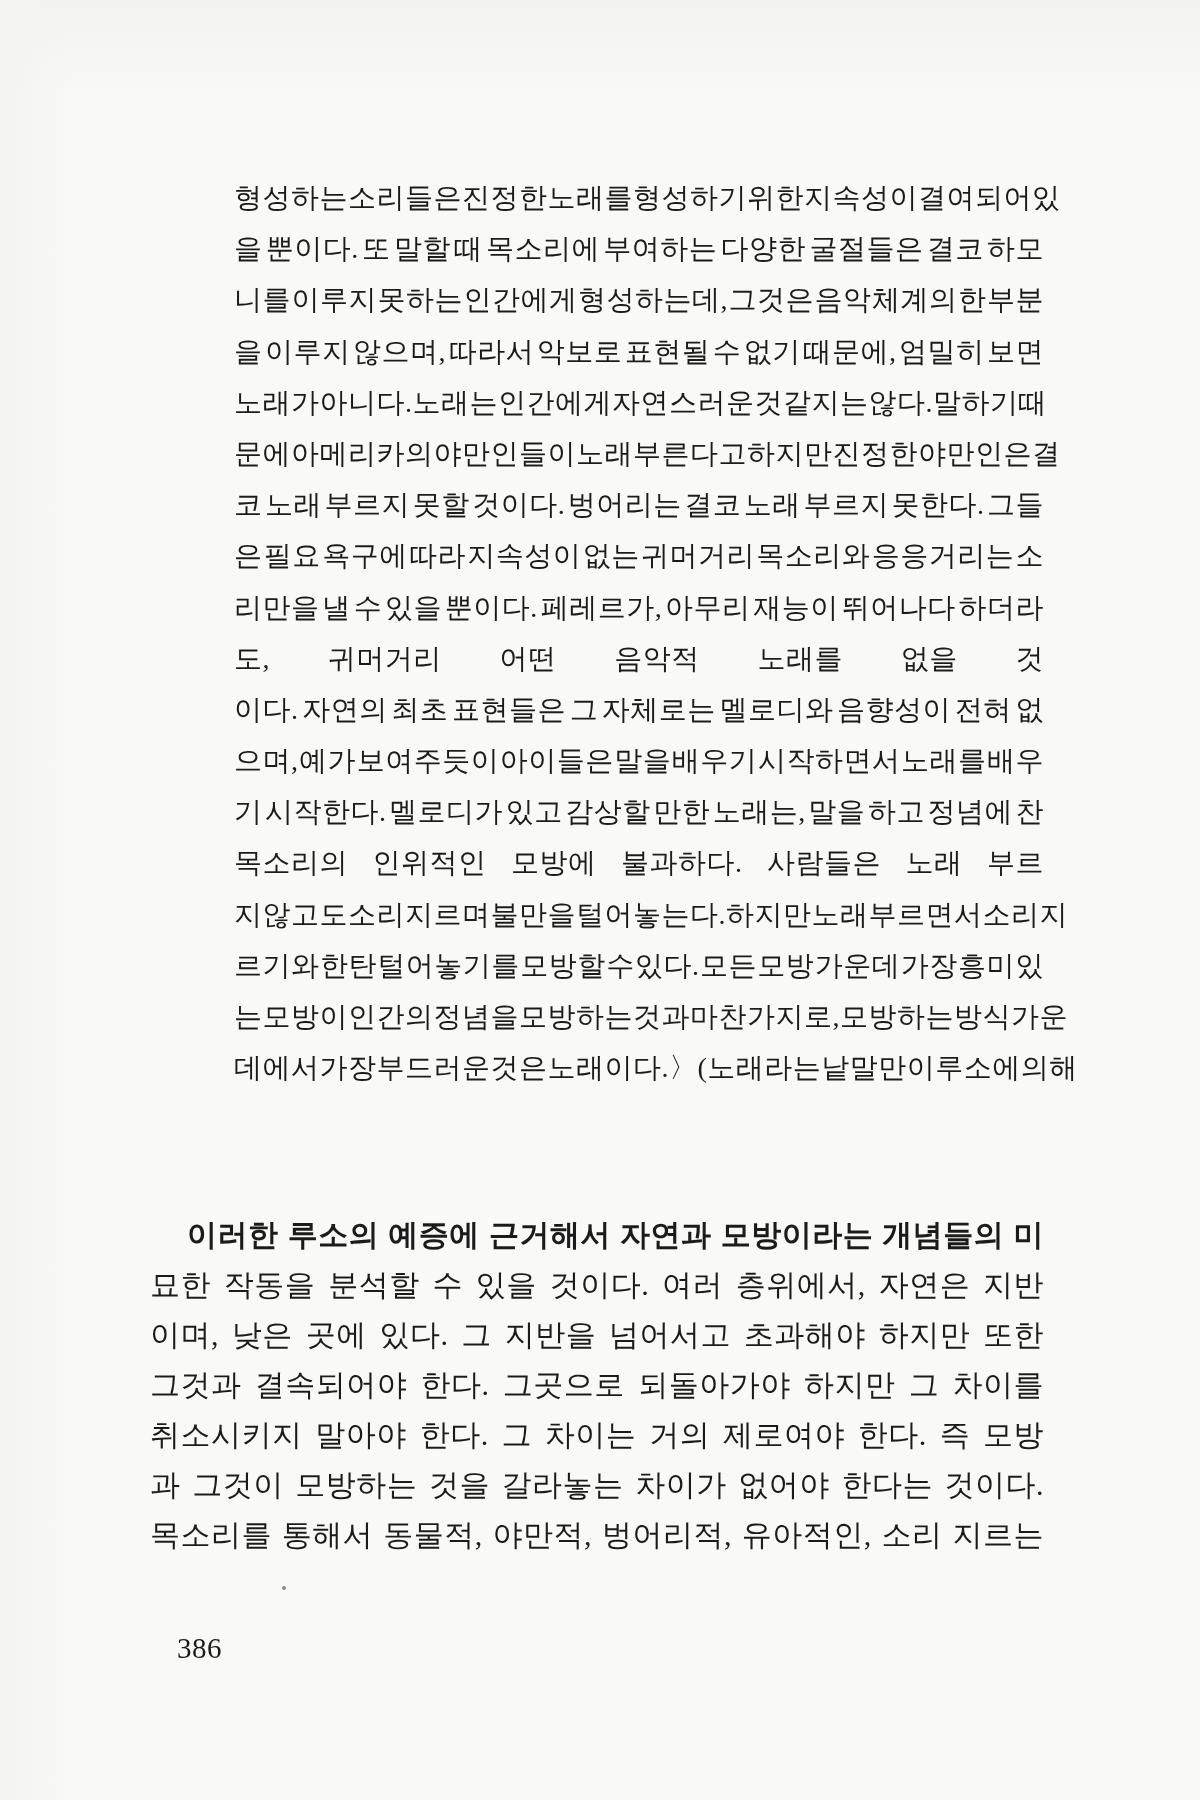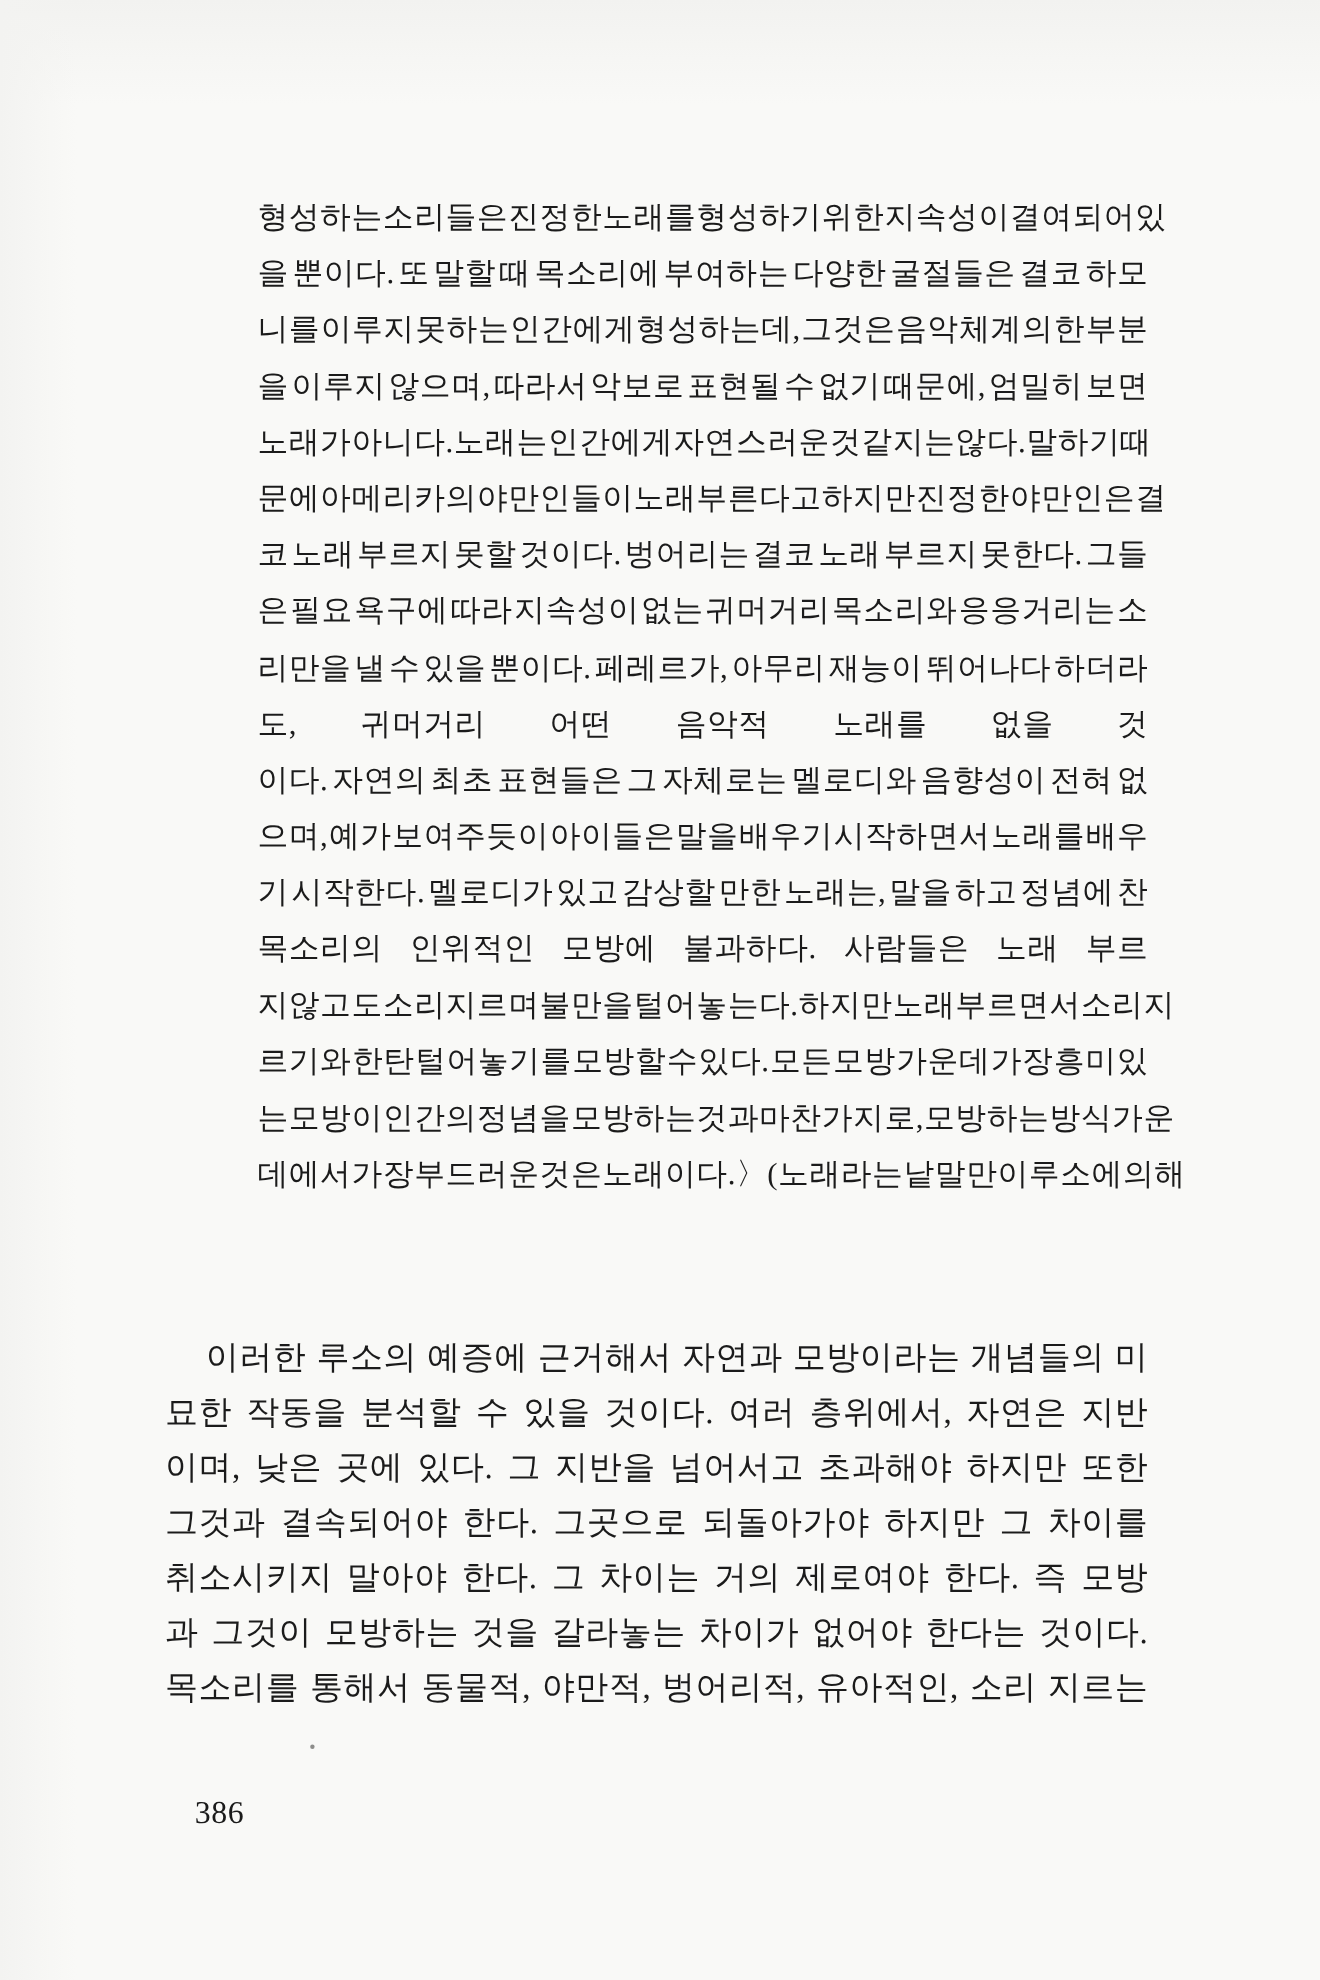--- a/index.html
+++ b/index.html
@@ -55,21 +55,21 @@
     font-size: 30px;
     letter-spacing: 0.5px;
   }
   .body-par .jline {
     display: flex;
     justify-content: space-between;
     height: 50px;
     line-height: 50px;
     white-space: nowrap;
   }
-  .body-par .jline.indent { padding-left: 37px; }
+  .body-par .jline.indent { padding-left: 37px; font-weight: bold; }
 
   
   .footer {
     position: absolute;
     left: 177px;
     top: 1632px;
     display: flex;
     align-items: baseline;
     gap: 33px;
     font-size: 29px;

